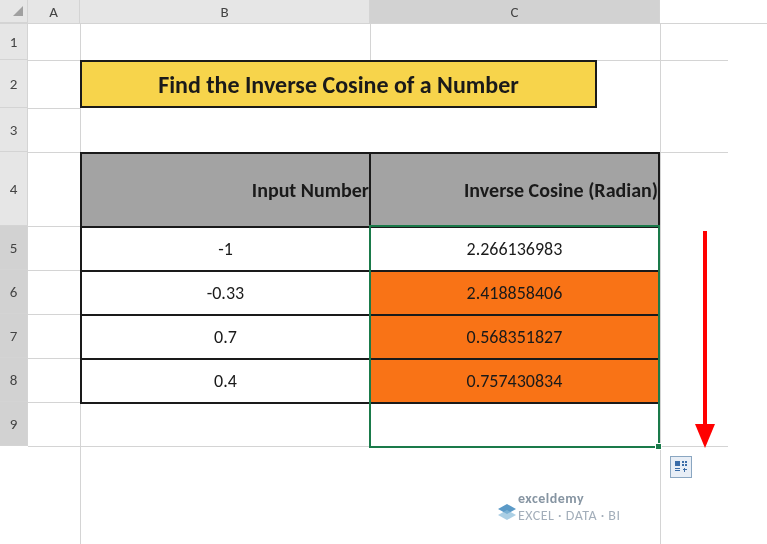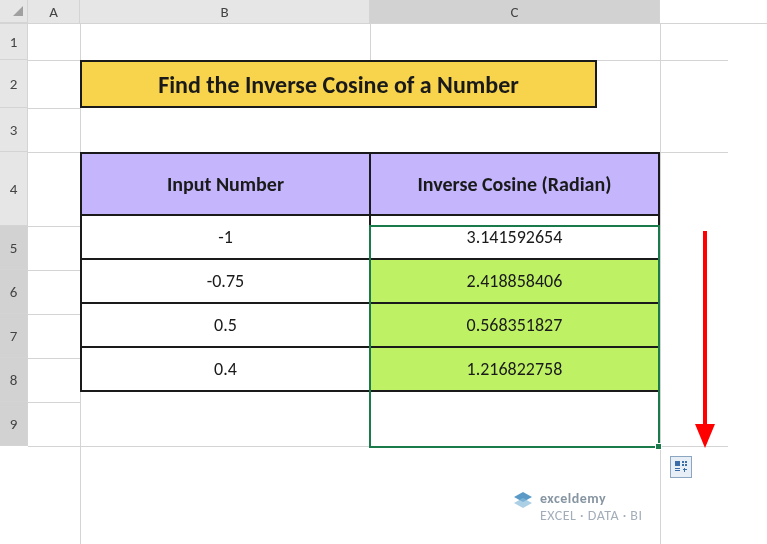--- a/index.html
+++ b/index.html
@@ -100,38 +100,39 @@
   font-size: 24px;
   color: #1a1a1a;
 }
 .data-table {
   position: absolute;
   left: 80px; top: 152px;
   width: 580px;
   border-collapse: collapse;
 }
 .data-table th {
-  background: #c4b5fd;
+  background: #a3a3a3;
   border: 2px solid #1a1a1a;
-  height: 62px;
+  height: 74px;
   font-size: 20px;
   font-weight: bold;
   color: #1a1a1a;
   width: 290px;
+  text-align: right;
 }
 .data-table td {
   border: 2px solid #1a1a1a;
   height: 44px;
   text-align: center;
   font-size: 18px;
   color: #1a1a1a;
   width: 290px;
   background: #fff;
 }
-.data-table td.sel { background: #bef264; }
+.data-table td.sel { background: #f97316; }
 
 .selection-border {
   position: absolute;
   left: 369px;
   top: 225px;
   width: 291px;
   height: 223px;
   border: 2.5px solid #1a7a4a;
   pointer-events: none;
 }
@@ -158,25 +159,24 @@
 }
 .autofill-btn svg { width: 14px; height: 14px; }
 
 .arrow {
   position: absolute;
   left: 690px;
   top: 226px;
 }
 .watermark {
   position: absolute;
-  left: 512px;
+  left: 496px;
   top: 490px;
   display: flex;
-  align-items: flex-start;
-  gap: 6px;
+  align-items: flex-end;
   opacity: 0.9;
 }
 .watermark .logo {
   width: 22px;
   height: 22px;
   position: relative;
 }
 .watermark .brand {
   font-size: 14px;
   font-weight: bold;
@@ -237,33 +237,33 @@
   <table class="data-table">
     <thead>
       <tr>
         <th>Input Number</th>
         <th>Inverse Cosine (Radian)</th>
       </tr>
     </thead>
     <tbody>
       <tr>
         <td>-1</td>
-        <td>3.141592654</td>
-      </tr>
-      <tr>
-        <td>-0.75</td>
+        <td>2.266136983</td>
+      </tr>
+      <tr>
+        <td>-0.33</td>
         <td class="sel">2.418858406</td>
       </tr>
       <tr>
-        <td>0.5</td>
+        <td>0.7</td>
         <td class="sel">0.568351827</td>
       </tr>
       <tr>
         <td>0.4</td>
-        <td class="sel">1.216822758</td>
+        <td class="sel">0.757430834</td>
       </tr>
     </tbody>
   </table>
 
   <div class="selection-border">
     <div class="fill-handle"></div>
   </div>
 
   <div class="autofill-btn">
     <svg viewBox="0 0 14 14">

